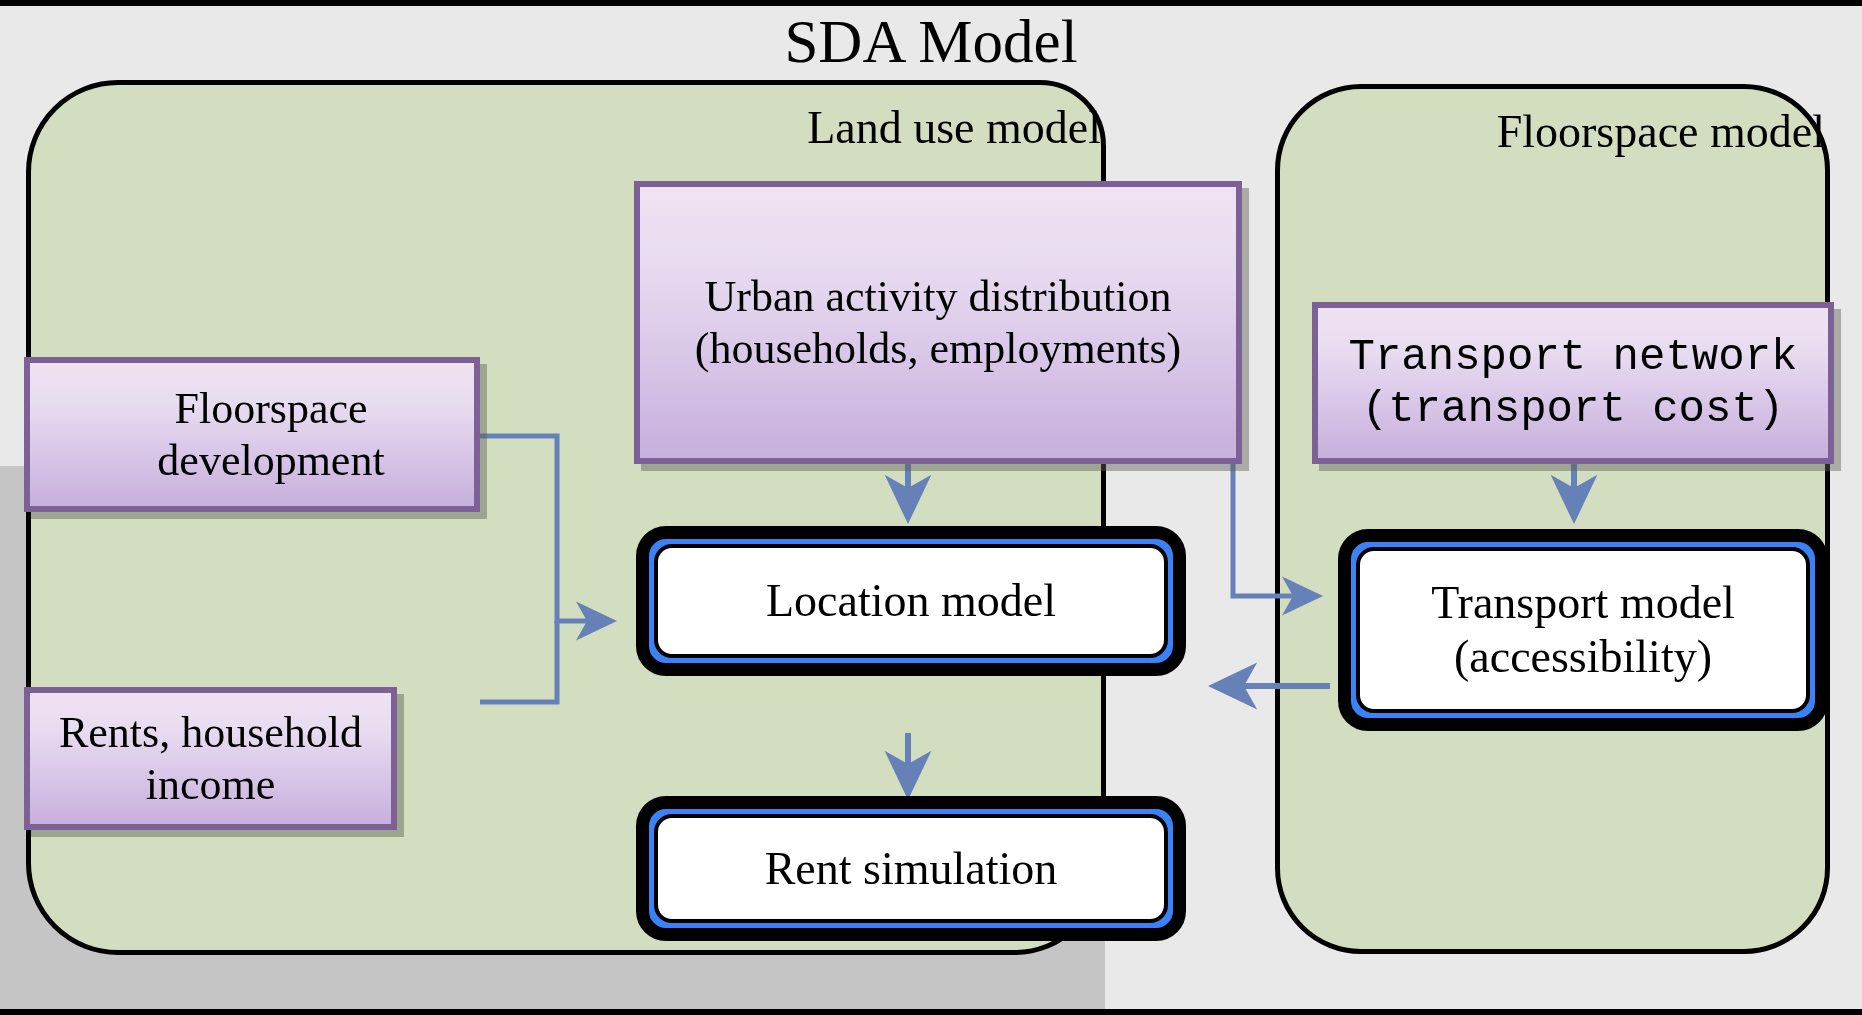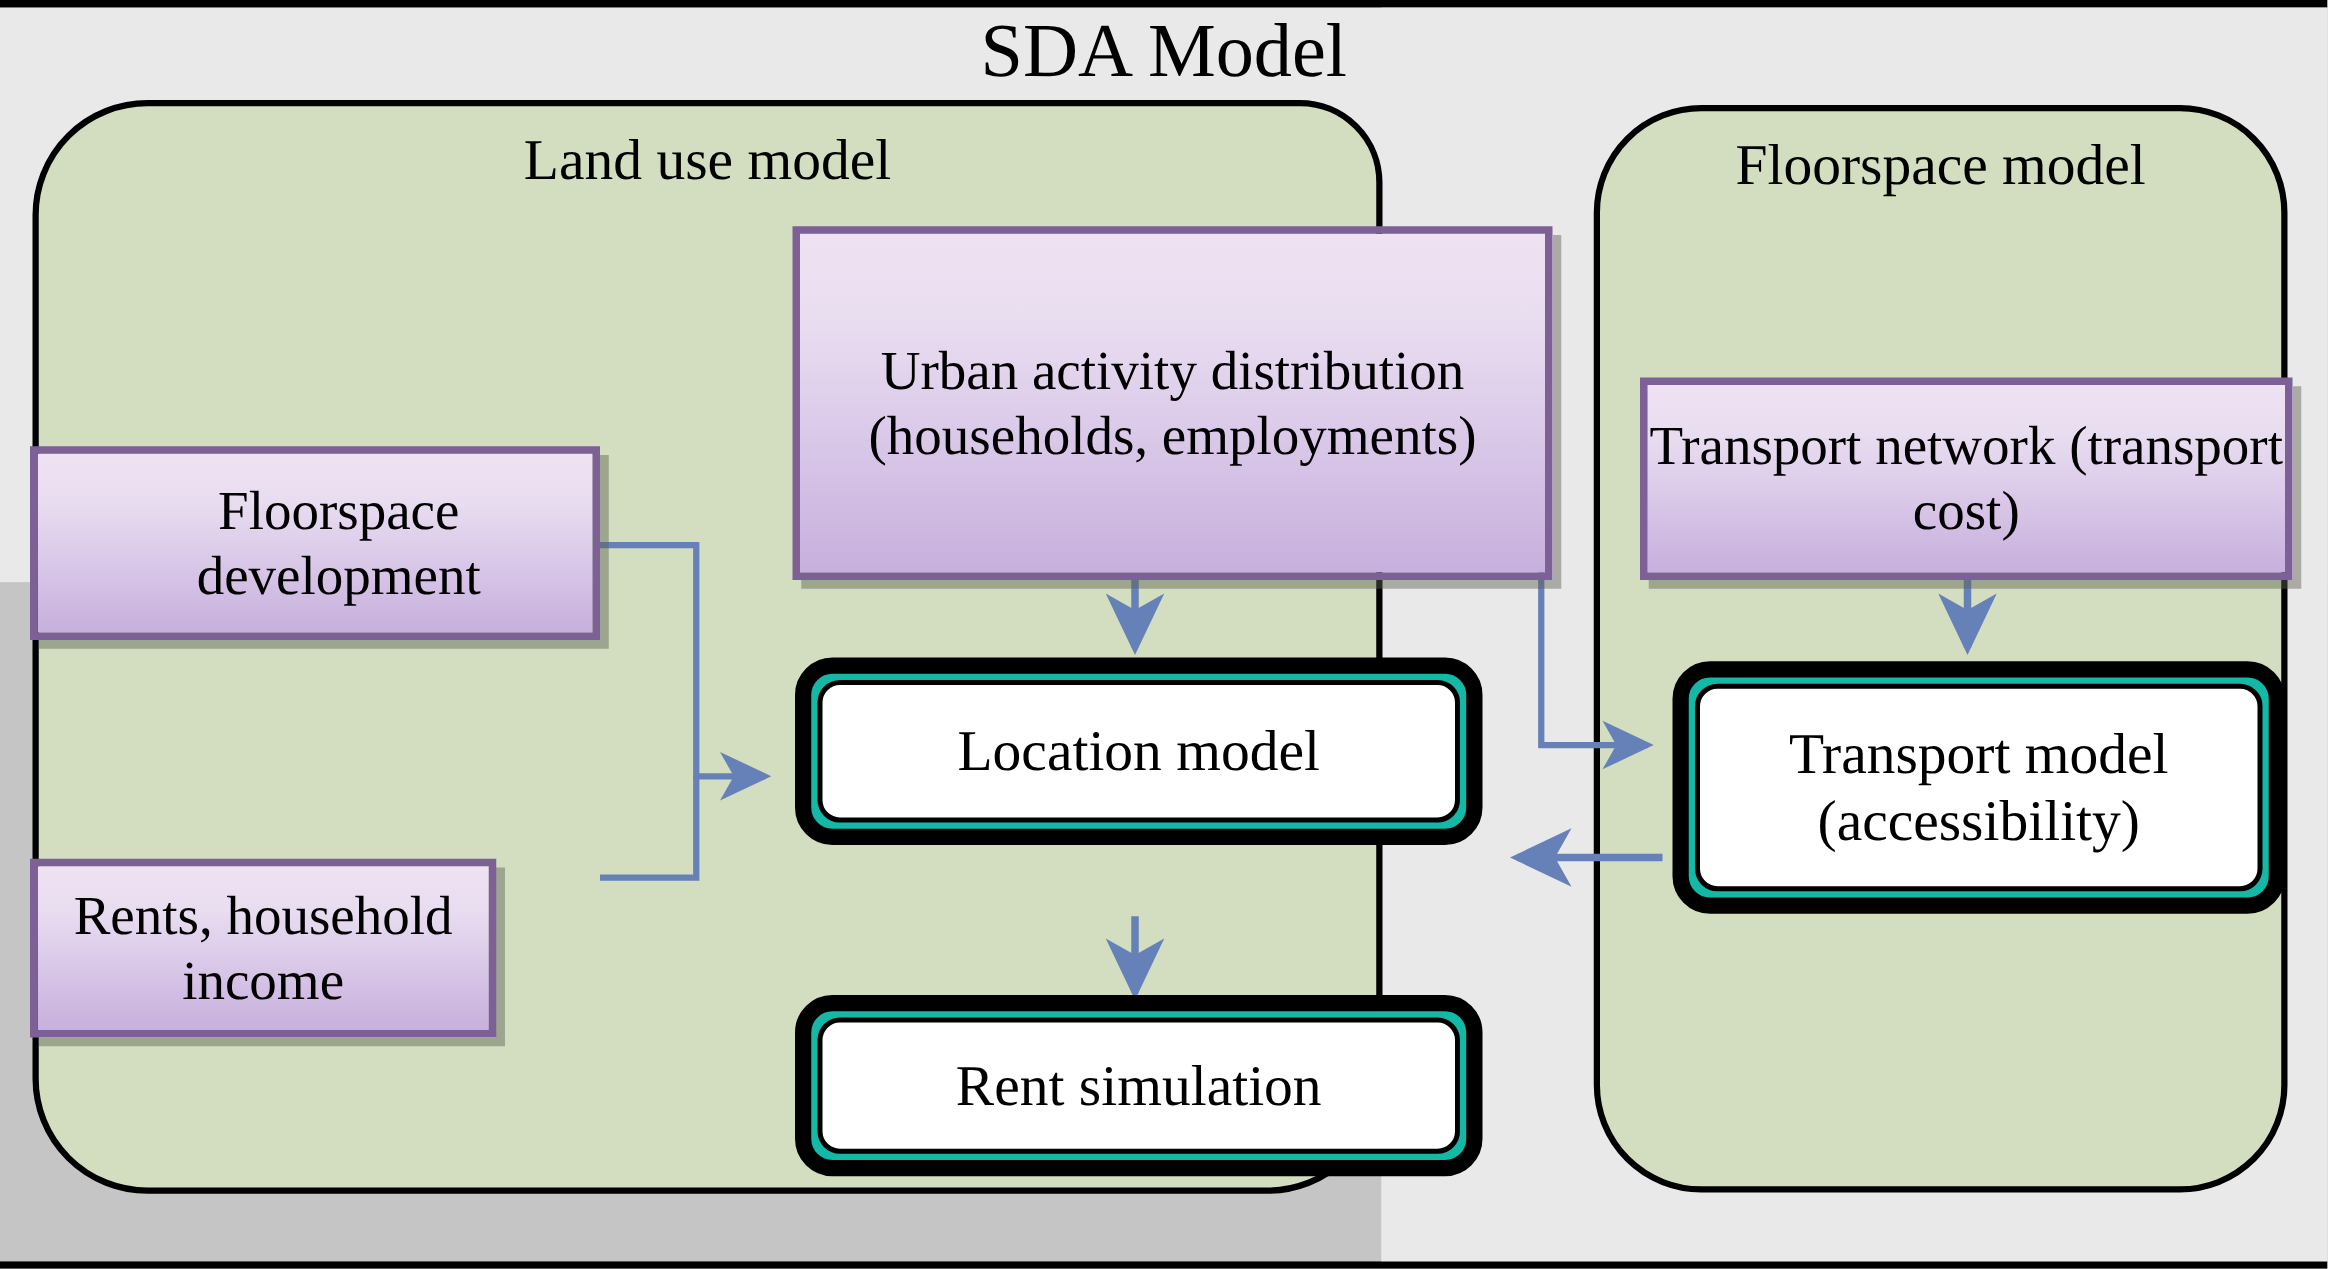--- a/index.html
+++ b/index.html
@@ -53,21 +53,21 @@
     background: #d2debf;
     border: 5px solid #000;
     box-sizing: border-box;
     z-index: 5;
   }
   .panel-title {
     position: absolute;
     top: 16px;
     left: 0;
     width: 100%;
-    text-align: center;
+    text-align: right;
     font-size: 46px;
     line-height: 54px;
     color: #000;
   }
   #panel-land {
     left: 26px; top: 74px;
     width: 1080px; height: 875px;
     border-radius: 92px 66px 92px 92px;
   }
   #panel-transport {
@@ -88,21 +88,21 @@
     text-align: center;
     color: #000;
     font-size: 44px;
     line-height: 52px;
     z-index: 12;
   }
   
   .pbox {
     position: absolute;
     box-sizing: border-box;
-    background: #14b8a6;
+    background: #3b82f6;
     border: 13px solid #000;
     border-radius: 30px;
     z-index: 14;
     padding-left: 38px;
   }
   .pbox-inner {
     position: absolute;
     left: 5px; top: 5px; right: 5px; bottom: 5px;
     border: 4px solid #000;
     border-radius: 18px;
@@ -183,21 +183,21 @@
   </div>
 
   <div class="dbox" id="box-rents" style="left:24px; top:637px; width:373px; height:143px;margin-top:44px;">
     <span>Rents, household income</span>
   </div>
 
   <div class="dbox" id="box-urban-activity" style="left:634px; top:175px; width:608px; height:283px;">
     <span>Urban activity distribution (households, employments)</span>
   </div>
 
-  <div class="dbox" id="box-transport-network" style="left:1312px; top:296px; width:522px; height:162px;">
+  <div class="dbox" id="box-transport-network" style="left:1312px; top:296px; width:522px; height:162px;font-family:Liberation Mono, monospace;">
     <span>Transport network (transport cost)</span>
   </div>
 
   <div class="pbox" id="box-location-model" style="left:636px; top:520px; width:550px; height:150px;">
     <div class="pbox-inner">
       <span>Location model</span>
     </div>
   </div>
 
   <div class="pbox" id="box-transport-model" style="left:1338px; top:523px; width:490px; height:202px;">

